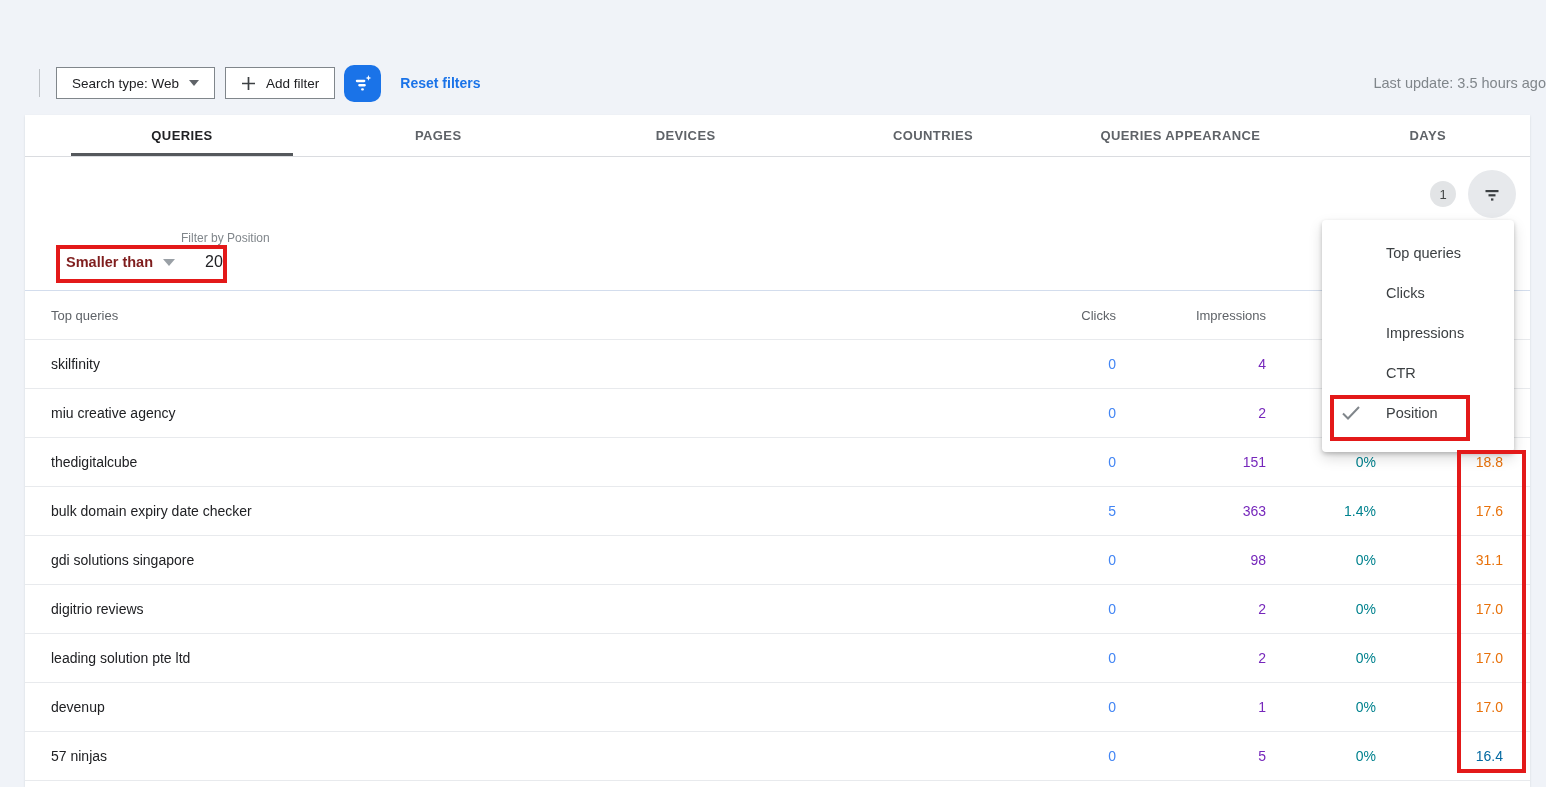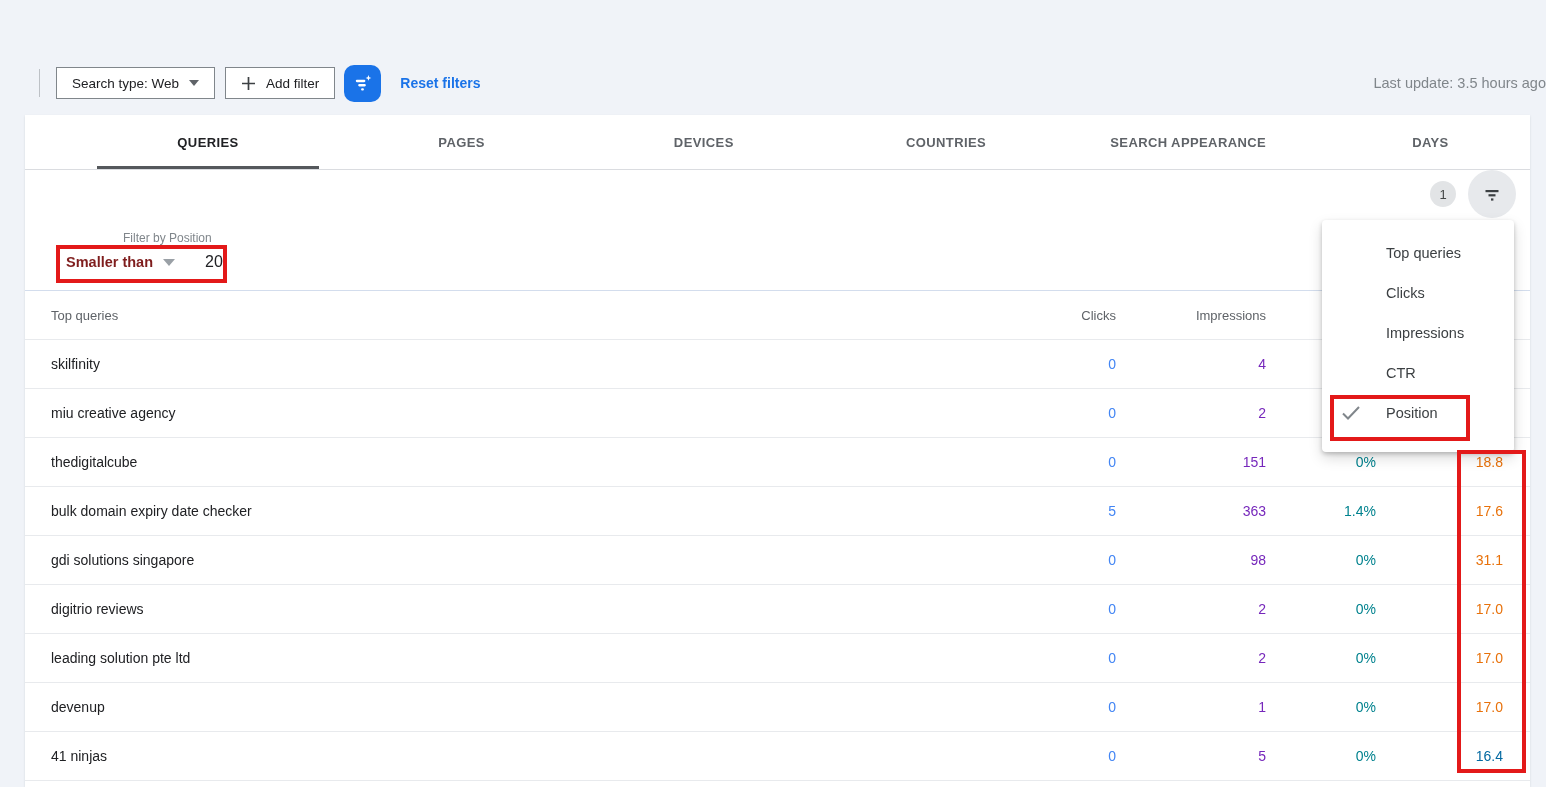--- a/index.html
+++ b/index.html
@@ -23,28 +23,28 @@
   .chip.active .caret { display:inline-block; }
   .v-div { width:1px; height:28px; background:#bdc1c6; margin:0 16px 0 14px; }
   .pill { display:flex; align-items:center; gap:10px; height:32px; padding:0 15px; border:1px solid #80868b; border-radius:0; background:#fff; font-size:13.5px; color:#202124; cursor:pointer; }
   .pill + .pill { margin-left:10px; }
   .blue-filter-btn { width:37px; height:37px; border-radius:10px; border:none; margin-left:9px; display:flex; align-items:center; justify-content:center; cursor:pointer; background:#1a73e8; }
   .reset-link { margin-left:19px; font-size:14px; font-weight:bold; color:#1a73e8; cursor:pointer; background:none; border:none; }
   .last-update { margin-left:auto; font-size:14.5px; color:#80868b; }
   
   .card { position:absolute; left:25px; top:115px; width:1505px; bottom:0; background:#fff; box-shadow:0 1px 2px rgba(60,64,67,.15); }
   
-  .tabs { display:flex; height:55px; border-bottom:1px solid #dadce0; padding-left:72px;gap:43px; }
+  .tabs { display:flex; height:42px; border-bottom:1px solid #dadce0; padding-left:46px;gap:43px; }
   .tab { flex:1; display:flex; align-items:center; justify-content:center; font-size:13px; font-weight:bold; letter-spacing:.4px; color:#5f6368; position:relative; cursor:pointer; }
   .tab:first-child { flex:0 0 222px; }
   .tab.active { color:#202124; }
   .tab.active::after { content:""; position:absolute; left:0; right:0; bottom:0; height:3px; background:#55585c; }
   
   .pos-filter { position:absolute; left:41px; top:116px; }
-  .pos-label { margin-left:57px; font-size:12px; color:#80868b; white-space:nowrap; }
+  .pos-label { margin-left:115px; font-size:12px; color:#80868b; white-space:nowrap; }
   .pos-row { margin-top:8px; display:flex; align-items:center; }
   .pos-op { font-size:14.5px; font-weight:bold; color:#7f1d1d; cursor:pointer; display:flex; align-items:center; gap:10px; background:none; border:none; }
   .pos-value { margin-left:30px; font-size:16px; color:#202124; border:none; background:transparent; width:40px; font-family:inherit; }
   
   .count-badge { position:absolute; left:1405px; top:66px; width:26px; height:26px; border-radius:50%; background:#e2e4e6; font-size:13px; color:#444746; display:flex; align-items:center; justify-content:center; }
   .filter-circle-btn { position:absolute; left:1443px; top:55px; width:48px; height:48px; border-radius:50%; border:none; background:#e7e9ec; display:flex; align-items:center; justify-content:center; cursor:pointer; }
   
   .table-sep { position:absolute; left:0; right:0; top:175px; height:1px; background:#d3dded; }
   .data-table { position:absolute; left:0; right:0; top:176px; }
   .thead, .trow { display:flex; align-items:center; height:49px; padding-right:27px; border-bottom:1px solid #e8eaed; }
@@ -104,21 +104,21 @@
     <div class="tabs">
 
         <div class="tab active">QUERIES</div>
 
         <div class="tab">PAGES</div>
 
         <div class="tab">DEVICES</div>
 
         <div class="tab">COUNTRIES</div>
 
-        <div class="tab">SEARCH APPEARANCE</div>
+        <div class="tab">QUERIES APPEARANCE</div>
 
         <div class="tab">DAYS</div>
 
     </div>
 
     <div class="pos-filter">
       <div class="pos-label">Filter by Position</div>
       <div class="pos-row">
         <button class="pos-op">
           <span>Smaller than</span>
@@ -208,21 +208,21 @@
 
         <div class="trow">
           <div class="c-query">devenup</div>
           <div class="c-clicks" style="color: rgb(66, 133, 244);">0</div>
           <div class="c-impr" style="color: rgb(118, 39, 187);">1</div>
           <div class="c-ctr" style="color: rgb(0, 130, 142);">0%</div>
           <div class="c-pos" style="color: rgb(232, 113, 10);">17.0</div>
         </div>
 
         <div class="trow">
-          <div class="c-query">41 ninjas</div>
+          <div class="c-query">57 ninjas</div>
           <div class="c-clicks" style="color: rgb(66, 133, 244);">0</div>
           <div class="c-impr" style="color: rgb(118, 39, 187);">5</div>
           <div class="c-ctr" style="color: rgb(0, 130, 142);">0%</div>
           <div class="c-pos" style="color: #0369a1;">16.4</div>
         </div>
 
     </div>
 
     <div class="col-menu">
 

